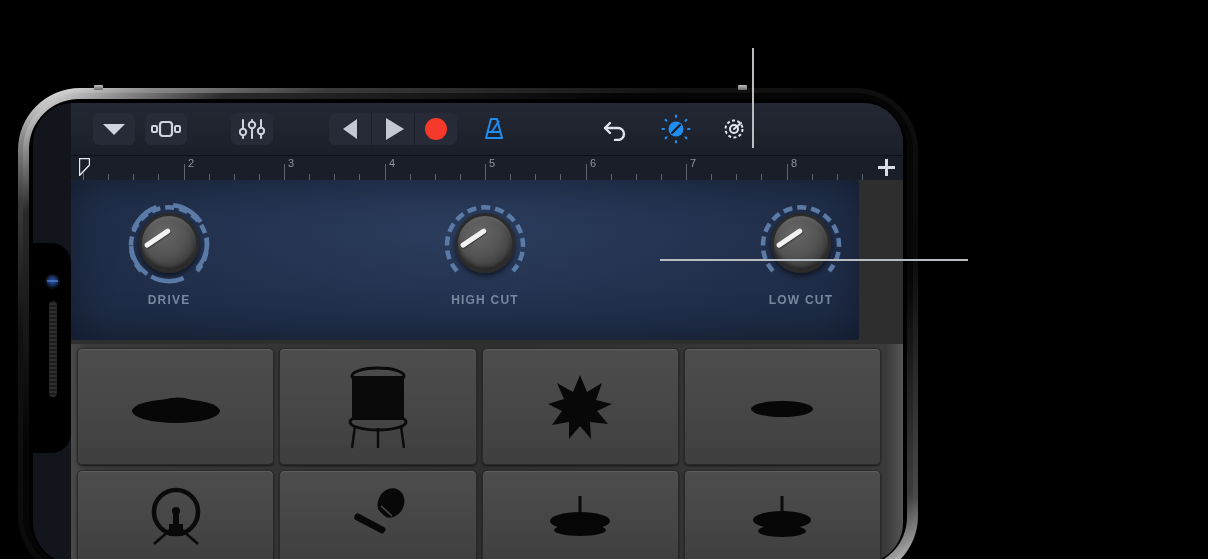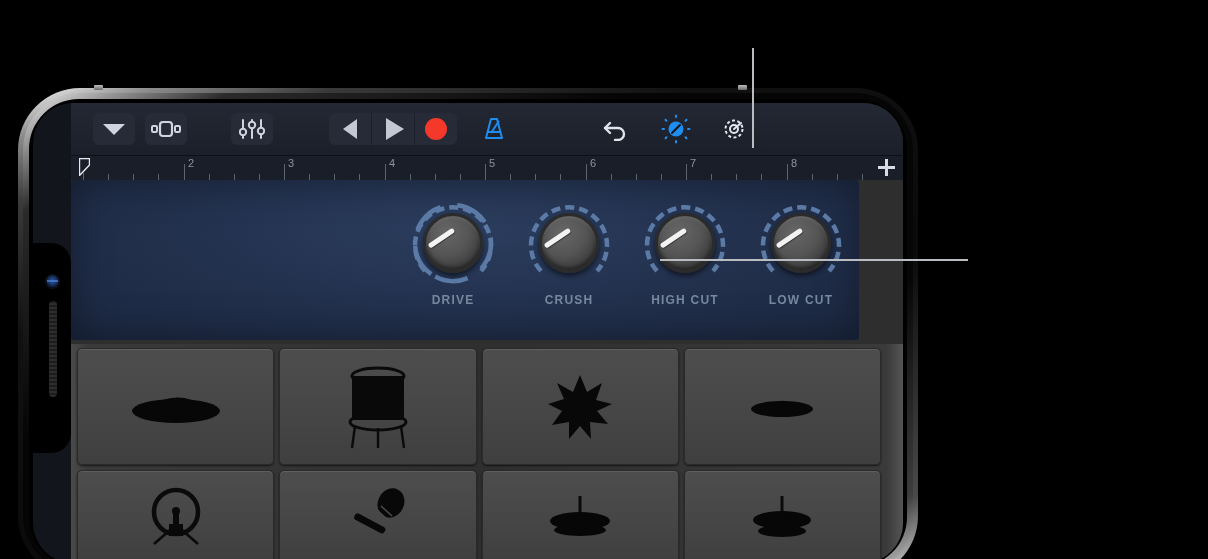--- a/index.html
+++ b/index.html
@@ -51,21 +51,21 @@
   .plus{position:absolute;right:8px;top:2px;width:18px;height:18px;}
   .plus:before,.plus:after{content:"";position:absolute;background:#d7dbe3;}
   .plus:before{left:8px;top:1px;width:3px;height:17px;}
   .plus:after{left:1px;top:8px;width:17px;height:3px;}
 
   
   .fxwrap{position:relative;height:165px;background:#2e2e2e;padding:0 22px 6px 0;}
   .fx{position:relative;height:160px;margin-right:22px;border-radius:3px;
       background:radial-gradient(ellipse at 50% 30%,#2b3d5e 0%,#22304c 55%,#1b2740 100%);
       box-shadow:inset 0 0 40px rgba(0,0,0,.35);}
-  .knobs{position:absolute;left:0;right:0;top:20px;display:flex;justify-content:flex-end;padding-left:60px;}
+  .knobs{position:absolute;left:0;right:0;top:20px;display:flex;justify-content:space-between;padding-left:40px;}
   .knobcell{width:116px;display:flex;flex-direction:column;align-items:center;}
   .knob{position:relative;width:86px;height:86px;}
   .knob svg{position:absolute;left:0;top:0;}
   .kbody{position:absolute;left:13px;top:13px;width:60px;height:60px;border-radius:50%;
       background:radial-gradient(circle at 38% 30%,#666 0%,#555 45%,#3b3b3b 78%,#2a2a2a 100%);
       box-shadow:0 3px 5px rgba(0,0,0,.55),inset 0 -2px 4px rgba(0,0,0,.5),inset 0 2px 3px rgba(255,255,255,.12);
       border:3px solid #2b2b2b;box-sizing:border-box;}
   .kline{position:absolute;left:19px;top:44px;width:30px;height:5px;border-radius:3px;background:#f2f2f2;
       transform-origin:0 50%;transform:rotate(-34deg);box-shadow:0 1px 1px rgba(0,0,0,.5);}
   .klabel{margin-top:7px;font-size:12px;font-weight:bold;letter-spacing:1.2px;color:#76879e;}
@@ -259,30 +259,20 @@
                       <circle cx="43" cy="43" r="38" stroke-dasharray="14 7" stroke-dashoffset="0" transform="rotate(125 43 43)" pathLength="100"></circle>
                     </g>
                     <path d="M 15 71 A 38 38 0 1 1 71 71" fill="none" stroke="#5b7ba6" stroke-width="4.5" stroke-dasharray="9 5"></path>
                   </svg>
                   <div class="kbody"></div>
                   <div class="kline"></div>
                 </div>
                 <div class="klabel">DRIVE</div>
               </div>
 
-              <div class="knobcell">
-                <div class="knob">
-                  <svg width="86" height="86" viewBox="0 0 86 86">
-                    <path d="M 15 71 A 38 38 0 1 1 71 71" fill="none" stroke="#5b7ba6" stroke-width="4.5" stroke-dasharray="9 5"></path>
-                  </svg>
-                  <div class="kbody"></div>
-                  <div class="kline"></div>
-                </div>
-                <div class="klabel">CRUSH</div>
-              </div>
 
               <div class="knobcell">
                 <div class="knob">
                   <svg width="86" height="86" viewBox="0 0 86 86">
                     <path d="M 15 71 A 38 38 0 1 1 71 71" fill="none" stroke="#5b7ba6" stroke-width="4.5" stroke-dasharray="9 5"></path>
                   </svg>
                   <div class="kbody"></div>
                   <div class="kline"></div>
                 </div>
                 <div class="klabel">HIGH CUT</div>

